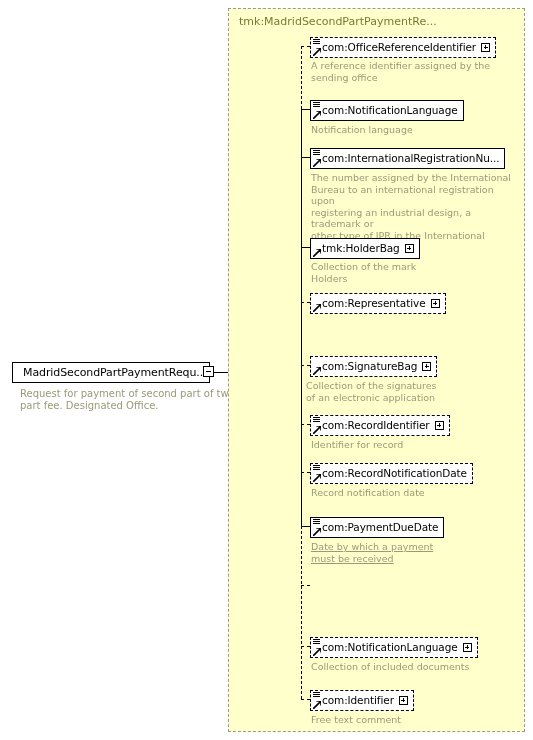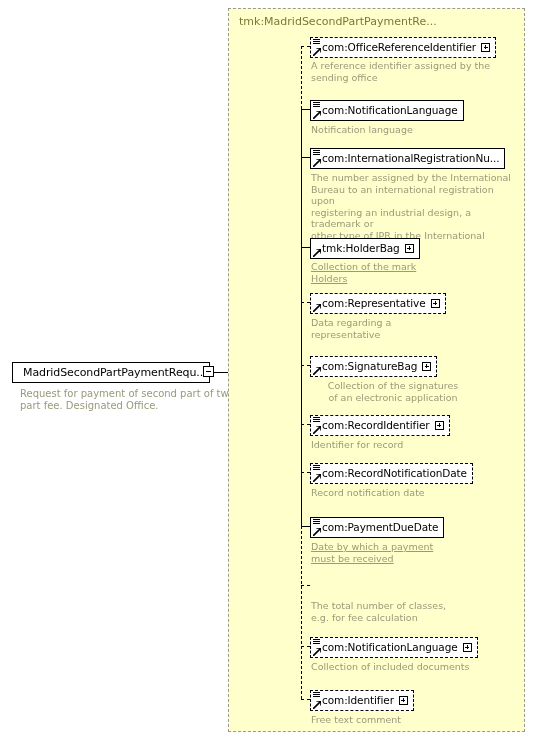--- a/index.html
+++ b/index.html
@@ -332,55 +332,53 @@
       <span class="side-shadow"></span>
       <span class="arrow-glyph">
         <svg width="8" height="8" viewBox="0 0 8 8">
             <path d="M0 8 L8 0 M8 0 L3.4 0 M8 0 L8 4.6" stroke="#000" stroke-width="1.6" fill="none"></path>
           </svg>
       </span>
       <span class="elabel">tmk:HolderBag</span>
       <span class="plusbox"></span>
     </div>
   </div>
-  <div class="desc" style="left:311px; top:261px; width:190px;text-decoration:underline;">Collection of the mark
+  <div class="desc" style="left:311px; top:261px; width:190px;">Collection of the mark
 Holders</div>
 
   <div class="wire-h dash" style="left:301px; top:302px; width:9px;"></div>
   <div class="node-wrap" style="left:310px; top:292px;">
     <div class="ebox dashed">
       <span class="shadow"></span>
       <span class="side-shadow"></span>
       <span class="arrow-glyph">
         <svg width="8" height="8" viewBox="0 0 8 8">
             <path d="M0 8 L8 0 M8 0 L3.4 0 M8 0 L8 4.6" stroke="#000" stroke-width="1.6" fill="none"></path>
           </svg>
       </span>
       <span class="elabel">com:Representative</span>
       <span class="plusbox"></span>
     </div>
   </div>
-  <div class="desc" style="left:311px; top:317px; width:190px;">Data regarding a
-representative</div>
 
   <div class="wire-h dash" style="left:301px; top:365px; width:9px;"></div>
   <div class="node-wrap" style="left:310px; top:355px;">
     <div class="ebox dashed">
       <span class="shadow"></span>
       <span class="side-shadow"></span>
       <span class="arrow-glyph">
         <svg width="8" height="8" viewBox="0 0 8 8">
             <path d="M0 8 L8 0 M8 0 L3.4 0 M8 0 L8 4.6" stroke="#000" stroke-width="1.6" fill="none"></path>
           </svg>
       </span>
       <span class="elabel">com:SignatureBag</span>
       <span class="plusbox"></span>
     </div>
   </div>
-  <div class="desc" style="left:298px; top:380px; width:190px;text-align:center;">Collection of the signatures
+  <div class="desc" style="left:306px; top:380px; width:190px;">Collection of the signatures
 of an electronic application</div>
 
   <div class="wire-h dash" style="left:301px; top:424px; width:9px;"></div>
   <div class="node-wrap" style="left:310px; top:414px;">
     <div class="ebox dashed">
       <span class="shadow"></span>
       <span class="side-shadow"></span>
       <span class="seq-glyph">
         <i></i>
           <i></i>
@@ -432,22 +430,20 @@
             <path d="M0 8 L8 0 M8 0 L3.4 0 M8 0 L8 4.6" stroke="#000" stroke-width="1.6" fill="none"></path>
           </svg>
       </span>
       <span class="elabel">com:PaymentDueDate</span>
     </div>
   </div>
   <div class="desc" style="left:311px; top:541px; width:190px;text-decoration:underline;">Date by which a payment
 must be received</div>
 
   <div class="wire-h dash" style="left:301px; top:585px; width:9px;"></div>
-  <div class="desc" style="left:311px; top:600px; width:190px;">The total number of classes,
-e.g. for fee calculation</div>
 
   <div class="wire-h dash" style="left:301px; top:646px; width:9px;"></div>
   <div class="node-wrap" style="left:310px; top:636px;">
     <div class="ebox dashed">
       <span class="shadow"></span>
       <span class="side-shadow"></span>
       <span class="seq-glyph">
         <i></i>
           <i></i>
           <i></i>

